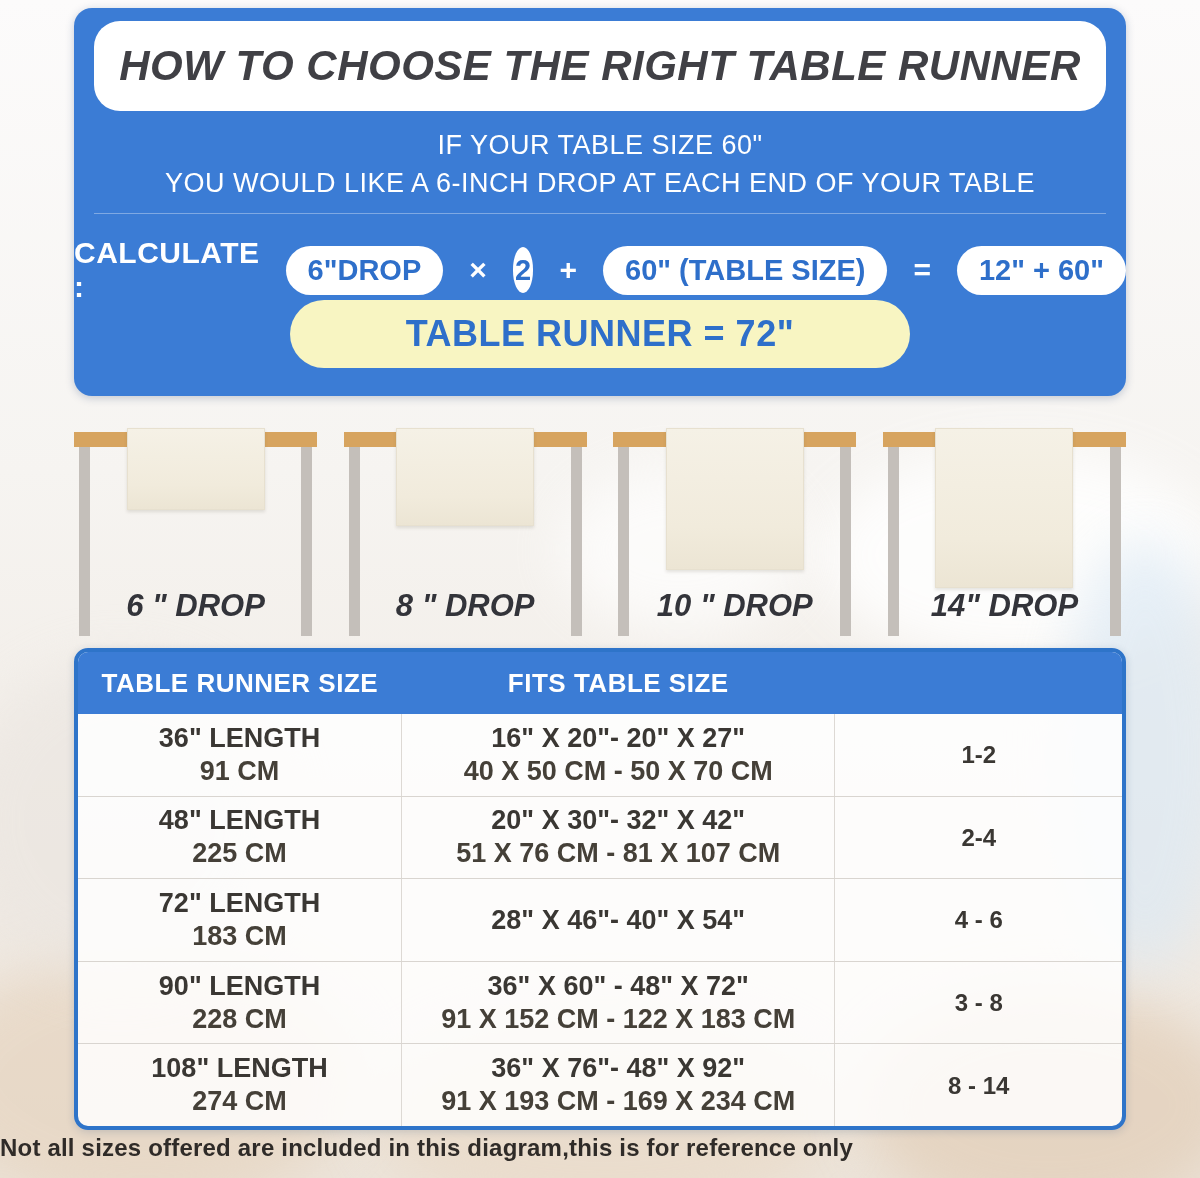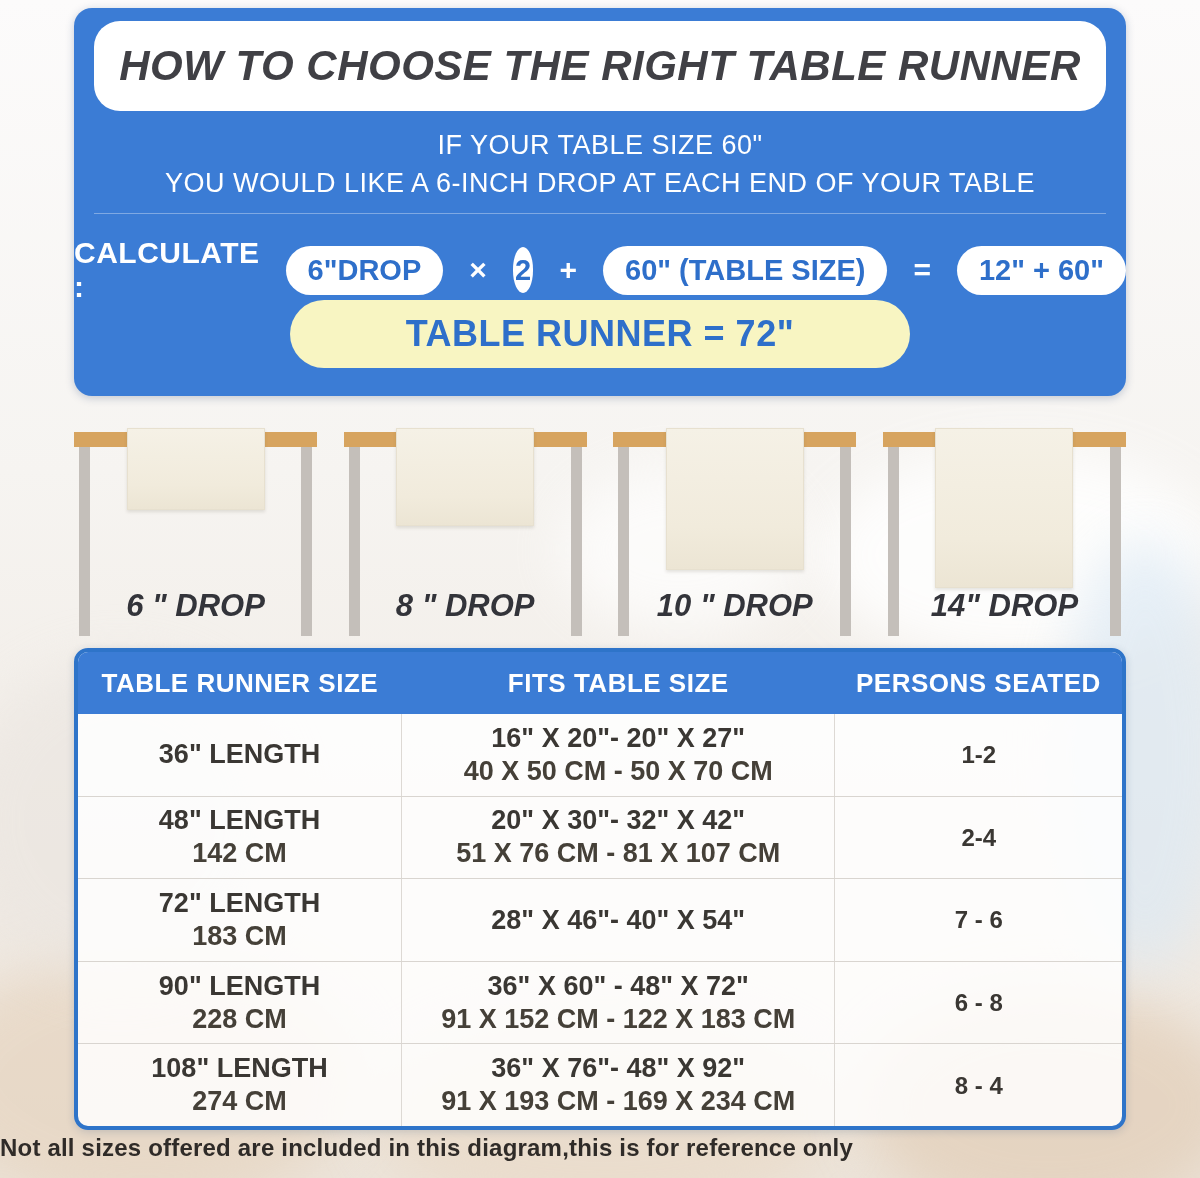--- a/index.html
+++ b/index.html
@@ -145,89 +145,89 @@
       <div class="tabletop"></div>
       <div class="runner"></div>
       <div class="drop-label">14" DROP</div>
     </div>
   </section>
 
   <section class="size-table">
     <div class="thead">
       <div class="th c1">TABLE RUNNER SIZE</div>
       <div class="th c2">FITS TABLE SIZE</div>
-      <div class="th c3">PERSONS SEATED</div>
     </div>
     <div class="tbody">
 
       <div class="tr">
         <div class="td c1">
           <div class="l1">36" LENGTH</div>
+          <div class="l2">91 CM</div>
         </div>
         <div class="td c2">
           <div class="l1">16" X 20"- 20" X 27"</div>
           <div class="l2">40 X 50 CM - 50 X 70 CM</div>
         </div>
         <div class="td c3">
           <div class="persons">1-2</div>
         </div>
       </div>
 
       <div class="tr">
         <div class="td c1">
           <div class="l1">48" LENGTH</div>
-          <div class="l2">142 CM</div>
+          <div class="l2">225 CM</div>
         </div>
         <div class="td c2">
           <div class="l1">20" X 30"- 32" X 42"</div>
           <div class="l2">51 X 76 CM - 81 X 107 CM</div>
         </div>
         <div class="td c3">
           <div class="persons">2-4</div>
         </div>
       </div>
 
       <div class="tr">
         <div class="td c1">
           <div class="l1">72" LENGTH</div>
           <div class="l2">183 CM</div>
         </div>
         <div class="td c2">
           <div class="l1">28" X 46"- 40" X 54"</div>
         </div>
         <div class="td c3">
-          <div class="persons">7 - 6</div>
+          <div class="persons">4 - 6</div>
         </div>
       </div>
 
       <div class="tr">
         <div class="td c1">
           <div class="l1">90" LENGTH</div>
           <div class="l2">228 CM</div>
         </div>
         <div class="td c2">
           <div class="l1">36" X 60" - 48" X 72"</div>
           <div class="l2">91 X 152 CM - 122 X 183 CM</div>
         </div>
         <div class="td c3">
-          <div class="persons">6 - 8</div>
+          <div class="persons">3 - 8</div>
         </div>
       </div>
 
       <div class="tr">
         <div class="td c1">
           <div class="l1">108" LENGTH</div>
           <div class="l2">274 CM</div>
         </div>
         <div class="td c2">
           <div class="l1">36" X 76"- 48" X 92"</div>
           <div class="l2">91 X 193 CM - 169 X 234 CM</div>
         </div>
         <div class="td c3">
-          <div class="persons">8 - 4</div>
+          <div class="persons">8 - 14</div>
         </div>
       </div>
 
     </div>
   </section>
 
   <p class="footnote">Not all sizes offered are included in this diagram,this is for reference only</p>
 </div>
 
 </body></html>

